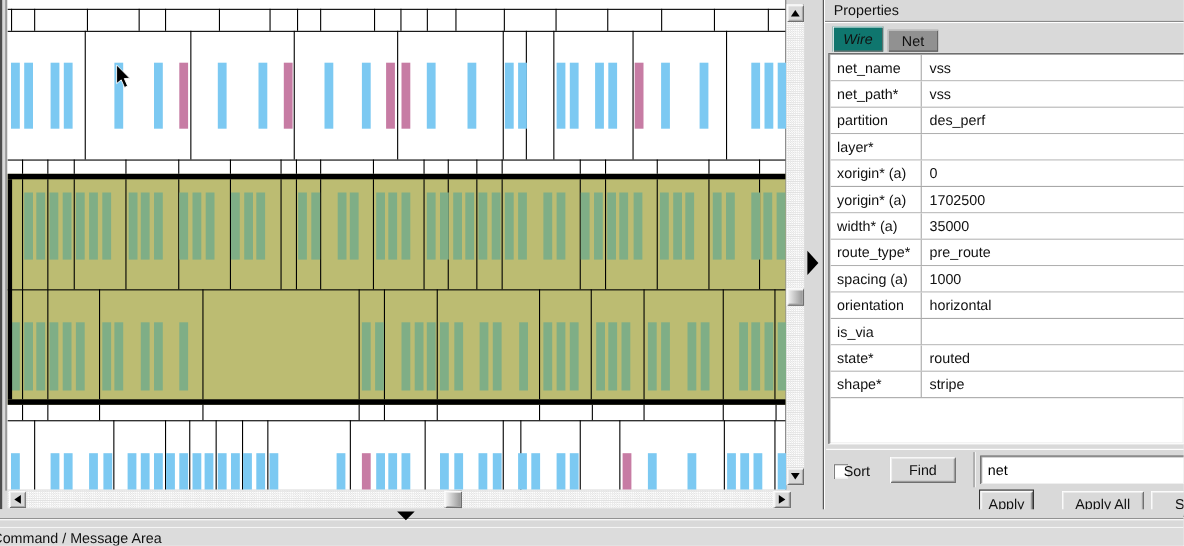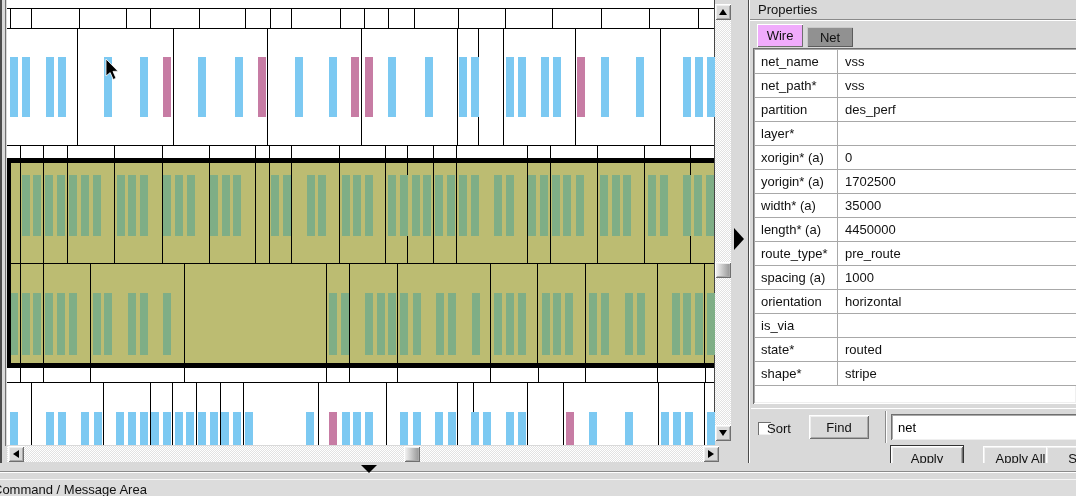--- a/index.html
+++ b/index.html
@@ -8,22 +8,23 @@
     background:#d9d9d9;color:#111;
     font-family:"Liberation Sans","DejaVu Sans",sans-serif;font-size:13px;
   }
   .abs{position:absolute}
   .bevel{
     background:#d9d9d9;
     box-shadow:inset 1px 1px 0 #ffffff, inset -1px -1px 0 #6f6f6f,
                inset 2px 2px 0 #efefef, inset -2px -2px 0 #a9a9a9;
   }
   .bevel-thin{
-    background:#f0abfc;
+    background:#0f766e;
     box-shadow:inset 1px 1px 0 #ffffff, inset -1px -1px 0 #6f6f6f;
+    font-style:italic;
   }
   .sunken{
     box-shadow:inset 1px 1px 0 #6f6f6f, inset -1px -1px 0 #ffffff,
                inset 2px 2px 0 #a9a9a9, inset -2px -2px 0 #efefef;
   }
   .track{
     background-color:#ececec;
     background-image:repeating-conic-gradient(#ffffff 0% 25%, #e2e2e2 0% 50%);
     background-size:2px 2px;
   }
@@ -371,24 +372,20 @@
           </div>
           <div class="prop-row">
             <div class="prop-name">yorigin* (a)</div>
             <div class="prop-value">1702500</div>
           </div>
           <div class="prop-row">
             <div class="prop-name">width* (a)</div>
             <div class="prop-value">35000</div>
           </div>
           <div class="prop-row">
-            <div class="prop-name">length* (a)</div>
-            <div class="prop-value">4450000</div>
-          </div>
-          <div class="prop-row">
             <div class="prop-name">route_type*</div>
             <div class="prop-value">pre_route</div>
           </div>
           <div class="prop-row">
             <div class="prop-name">spacing (a)</div>
             <div class="prop-value">1000</div>
           </div>
           <div class="prop-row">
             <div class="prop-name">orientation</div>
             <div class="prop-value">horizontal</div>
@@ -409,24 +406,24 @@
   </div>
 
   <div class="abs" style="left:2px;top:408px;width:326px;height:62px;border-top:1px solid #ffffff;">
     <div class="abs" style="left:7px;top:13px;width:13px;height:13px;background:#fff;box-shadow:inset 1px 1px 0 #6f6f6f, inset -1px -1px 0 #efefef;"></div>
     <div class="abs" style="left:16px;top:12px;">Sort</div>
     <div class="abs bevel btn" style="left:58px;top:6px;width:60px;height:24px;">
       <span>Find</span>
     </div>
     <div class="abs" style="left:134px;top:2px;width:1px;height:32px;background:#8a8a8a;box-shadow:1px 0 0 #fff;"></div>
     <input class="abs" type="text" style="left: 140px; top: 5px; width: 186px; height: 26px; border: none; outline: none; background: rgb(255, 255, 255); box-shadow: rgb(111, 111, 111) 1px 1px 0px inset, rgb(239, 239, 239) -1px -1px 0px inset, rgb(169, 169, 169) 2px 2px 0px inset; font: 13px &quot;Liberation Sans&quot;, &quot;DejaVu Sans&quot;, sans-serif; padding: 0px 0px 0px 7px; box-sizing: border-box;" value="net">
-    <div class="abs bevel btn" style="left:140px;top:37px;width:72px;height:24px;outline:1px solid #333;text-align:right;">
+    <div class="abs bevel btn" style="left:140px;top:37px;width:48px;height:24px;outline:1px solid #333;text-align:right;">
       <span>Apply</span>
     </div>
-    <div class="abs bevel btn" style="left:232px;top:37px;width:75px;height:24px;">
+    <div class="abs bevel btn" style="left:214px;top:37px;width:75px;height:24px;">
       <span>Apply All</span>
     </div>
     <div class="abs bevel btn" style="left:295px;top:37px;width:74px;height:24px;">
       <span>Save</span>
     </div>
   </div>
 </div>
 
 <div class="abs" style="left:0;top:463px;width:1076px;height:16px;background:#d9d9d9;">
   <div class="abs groove" style="left:0;top:8px;width:1076px;height:0;"></div>

